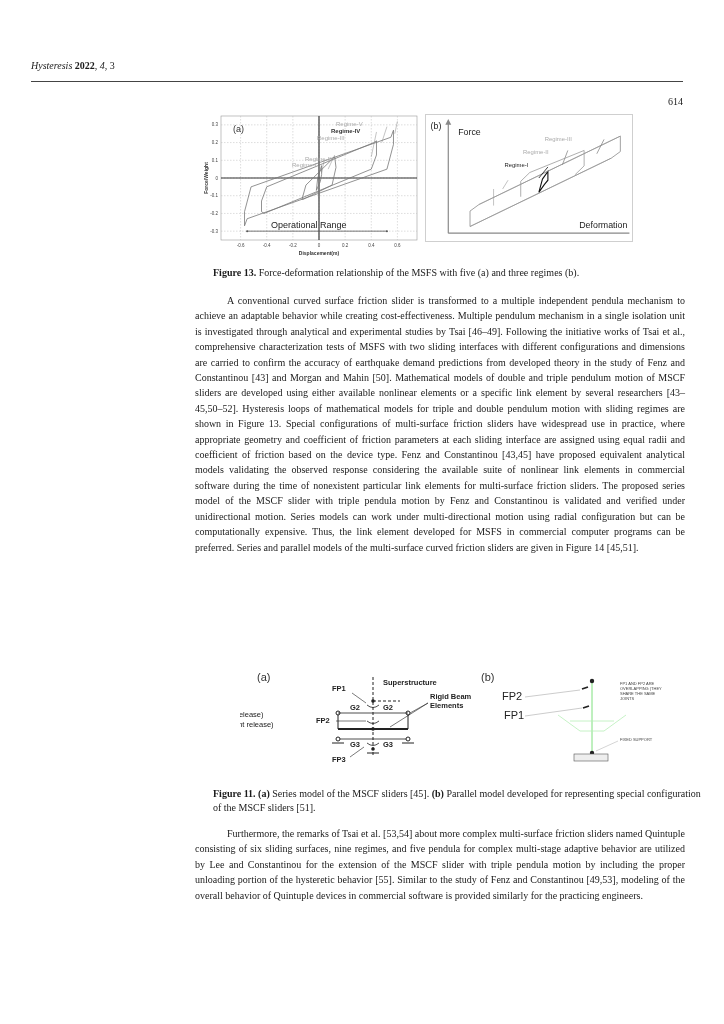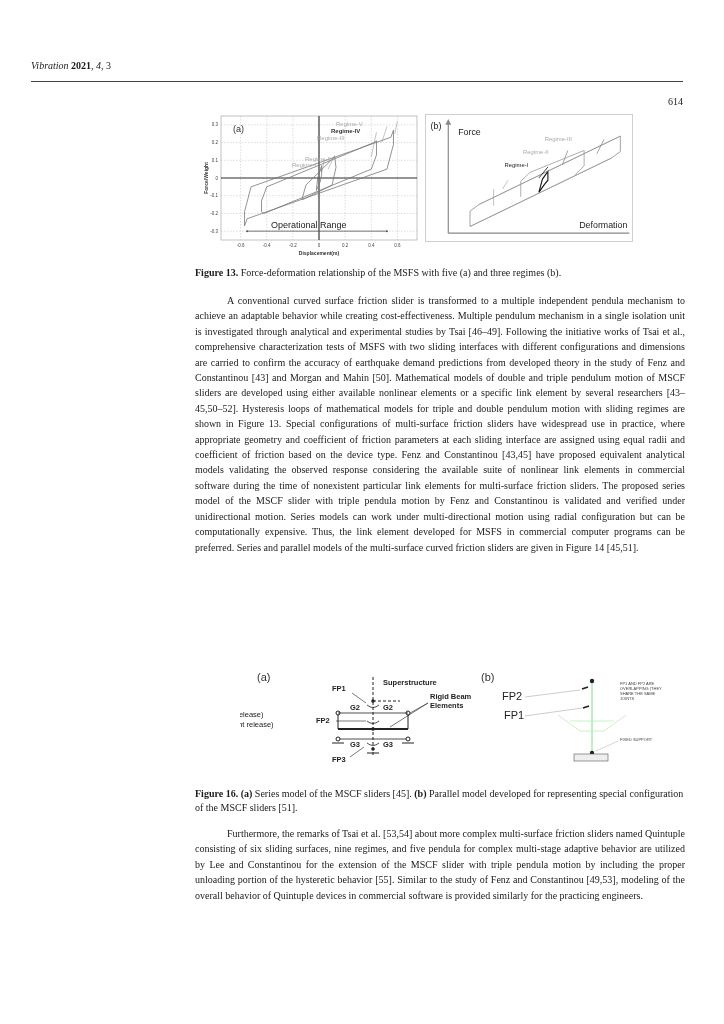--- a/index.html
+++ b/index.html
@@ -7,30 +7,30 @@
   .header { position: absolute; left: 31px; top: 60px; width: 652px; height: 16px; font-size: 10px; }
   .header .journal { position: absolute; left: 0; top: 0; }
   .header .journal i { font-style: italic; }
   .header .page-num { position: absolute; right: 0; top: 0; margin-top: 36px; }
   .header-rule { position: absolute; left: 31px; top: 81px; width: 652px; height: 1px; background: #444; }
 
   .fig13a { position: absolute; left: 201px; top: 114px; width: 218px; height: 144px; }
   .fig13b { position: absolute; left: 425px; top: 114px; width: 208px; height: 128px; border: 1px solid #cfcfcf; box-sizing: border-box; }
   .fig14 { position: absolute; left: 240px; top: 665px; width: 450px; height: 115px; }
 
-  .caption { position: absolute; left: 195px; font-size: 10px; line-height: 14px; width: 495px; color: #1a1a1a; }
+  .caption { position: absolute; left: 213px; font-size: 10px; line-height: 14px; width: 495px; color: #1a1a1a; }
   .caption b { font-weight: bold; }
   .para { position: absolute; left: 195px; width: 490px; font-size: 10px; line-height: 15.4px; text-align: justify; text-indent: 32px; color: #1a1a1a; }
   svg text { font-family: "Liberation Sans", sans-serif; }
 </style>
 </head>
 <body>
 
 <div class="header">
-  <span class="journal"><i>Vibration</i> <b>2021</b>, <i>4</i>, <span>3</span></span>
+  <span class="journal"><i>Hysteresis</i> <b>2022</b>, <i>4</i>, <span>3</span></span>
   <span class="page-num">614</span>
 </div>
 <div class="header-rule"></div>
 
 <svg class="fig13a" id="fig13a" viewBox="0 0 218 144">
   <rect x="20" y="2" width="196" height="124" fill="#fff" stroke="#999" stroke-width="0.6"></rect>
   <g id="f13a-grid">
       <line x1="39.60000000000001" y1="2" x2="39.60000000000001" y2="126" stroke="#bbb" stroke-width="0.5" stroke-dasharray="1.5,1.5"></line>
       <line x1="65.73333333333332" y1="2" x2="65.73333333333332" y2="126" stroke="#bbb" stroke-width="0.5" stroke-dasharray="1.5,1.5"></line>
       <line x1="91.86666666666667" y1="2" x2="91.86666666666667" y2="126" stroke="#bbb" stroke-width="0.5" stroke-dasharray="1.5,1.5"></line>
@@ -178,16 +178,16 @@
     <text x="380" y="20" font-size="4" fill="#444">FP1 AND FP2 ARE</text>
     <text x="380" y="25" font-size="4" fill="#444">OVERLAPPING (THEY</text>
     <text x="380" y="30" font-size="4" fill="#444">SHARE THE SAME</text>
     <text x="380" y="35" font-size="4" fill="#444">JOINTS</text>
     <text x="380" y="76" font-size="4" fill="#444">FIXED SUPPORT</text>
     <line x1="378" y1="76" x2="356" y2="86" stroke="#aaa" stroke-width="0.5"></line>
   </g>
 </svg>
 
 <div class="caption" style="top: 787px;">
-  <b>Figure 16.</b> <b>(a)</b><span> Series model of the MSCF sliders [45]. </span><b>(b)</b><span> Parallel model developed for representing special configuration of the MSCF sliders [51].</span>
+  <b>Figure 11.</b> <b>(a)</b><span> Series model of the MSCF sliders [45]. </span><b>(b)</b><span> Parallel model developed for representing special configuration of the MSCF sliders [51].</span>
 </div>
 
 <div class="para" style="top: 826px;">Furthermore, the remarks of Tsai et al. [53,54] about more complex multi-surface friction sliders named Quintuple consisting of six sliding surfaces, nine regimes, and five pendula for complex multi-stage adaptive behavior are utilized by Lee and Constantinou for the extension of the MSCF slider with triple pendula motion by including the proper unloading portion of the hysteretic behavior [55]. Similar to the study of Fenz and Constantinou [49,53], modeling of the overall behavior of Quintuple devices in commercial software is provided similarly for the practicing engineers.</div>
 
 </body></html>

